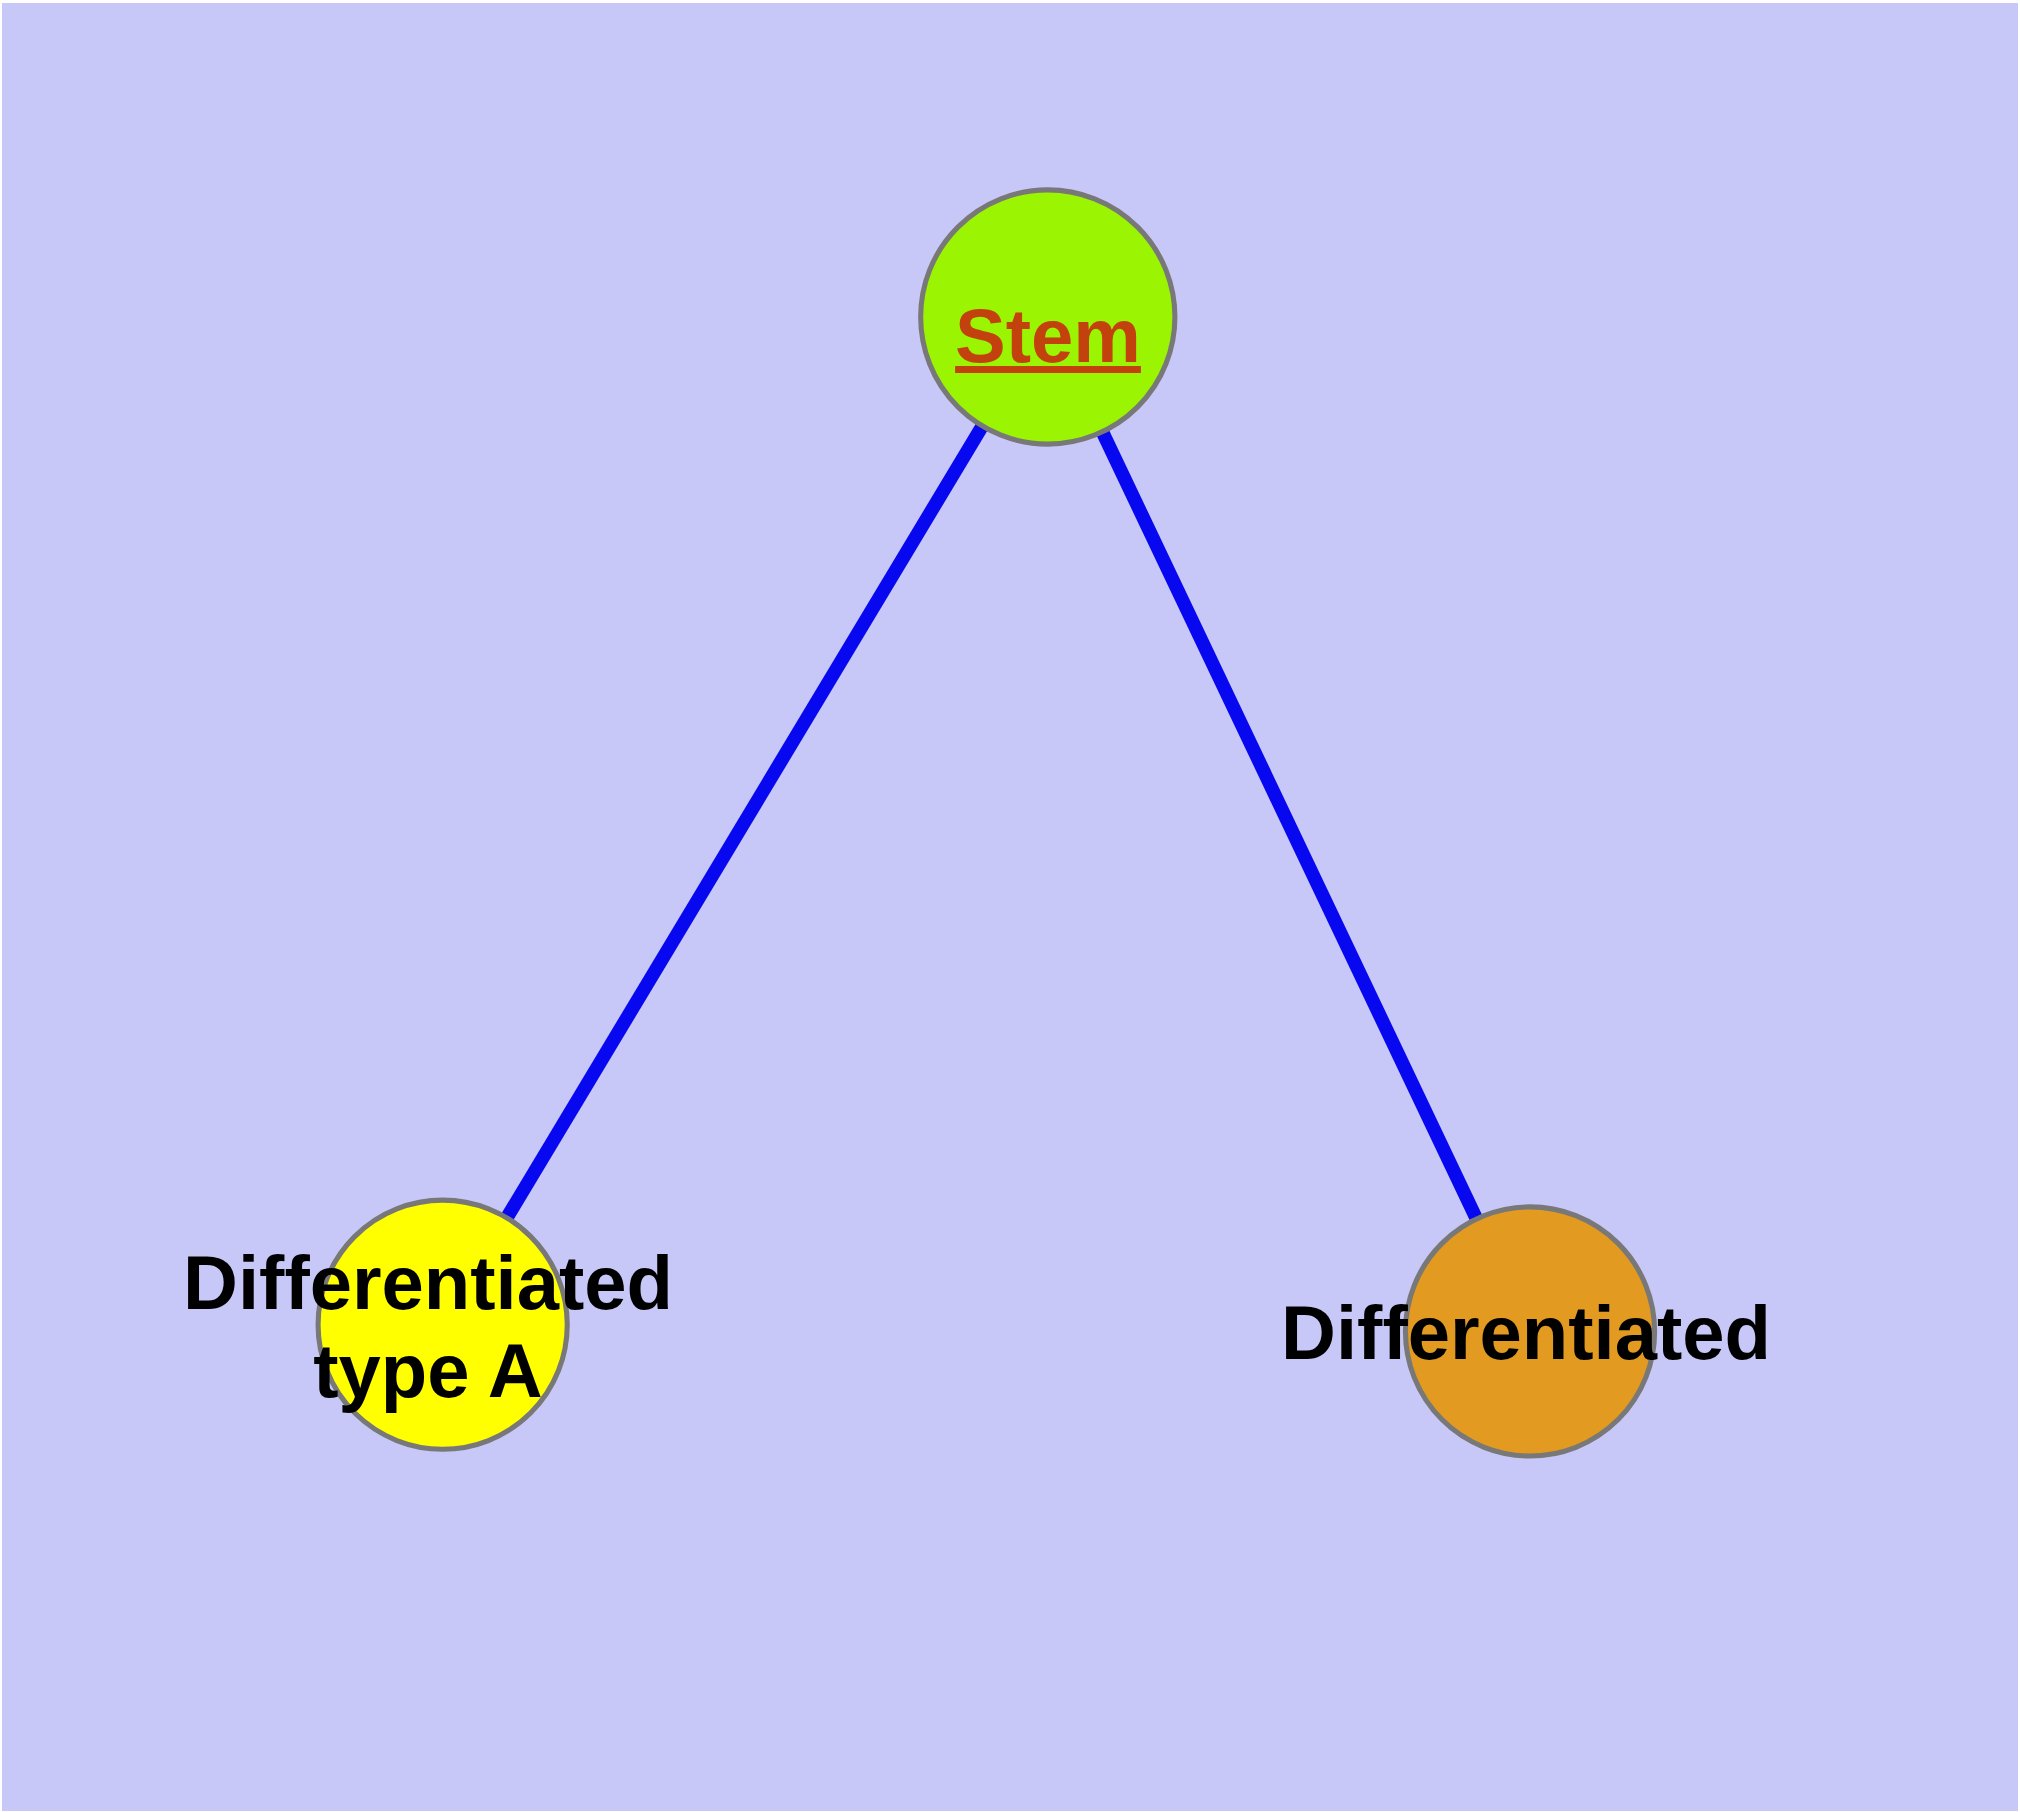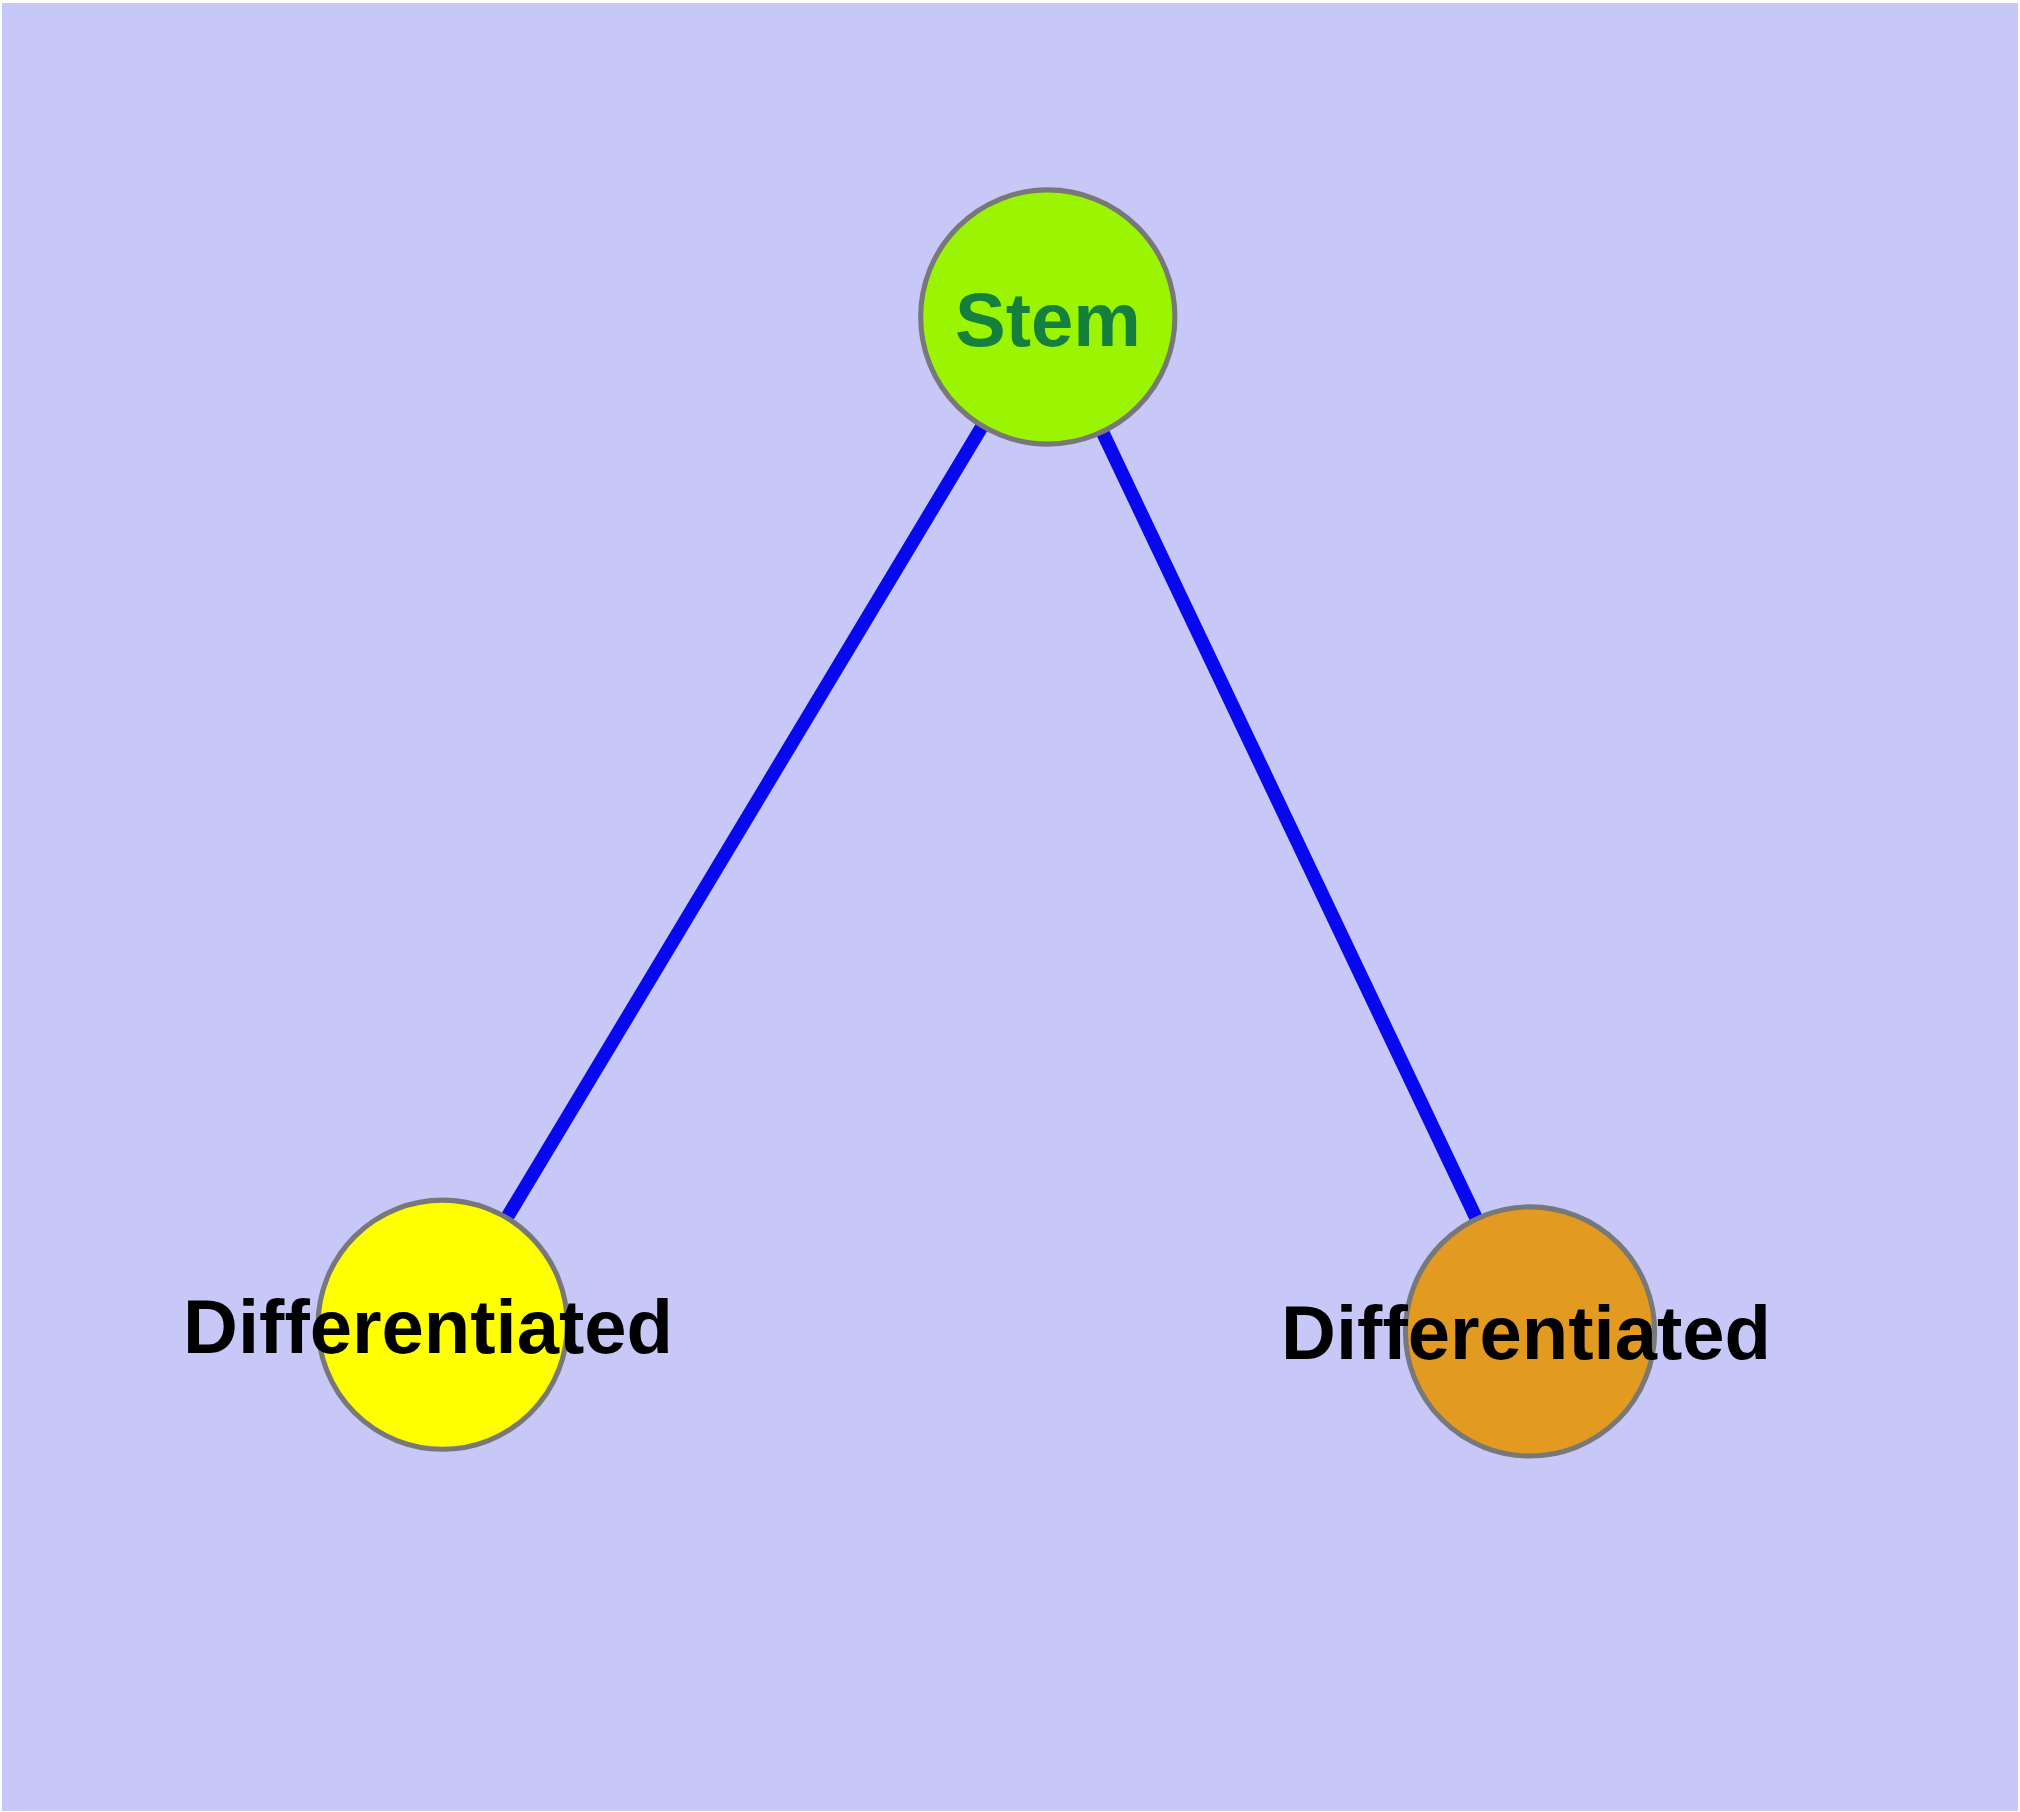--- a/index.html
+++ b/index.html
@@ -43,24 +43,25 @@
 <div class="plot-bg" style="background: rgb(200, 200, 248);"></div>
 
 <svg class="graph" viewBox="0 0 2384 2138" xmlns="http://www.w3.org/2000/svg">
   <line stroke-linecap="butt" x1="1236" y1="374" x2="522" y2="1563" stroke="#0808F0" stroke-width="16"></line>
   <line stroke-linecap="butt" x1="1236" y1="374" x2="1805" y2="1571" stroke="#0808F0" stroke-width="16"></line>
   <circle cx="1236" cy="374" r="150" fill="#9AF402" stroke="#787878" stroke-width="6"></circle>
   <circle cx="522" cy="1563" r="147" fill="#FFFF00" stroke="#787878" stroke-width="6"></circle>
   <circle cx="1805" cy="1571" r="147" fill="#E29A20" stroke="#787878" stroke-width="6"></circle>
 </svg>
 
-<div class="node-label" style="left: 1048px; top: 320px; color: #15803d;">
+<div class="node-label" style="left: 1048px; top: 336px; color: #c2410c; text-decoration: underline;">
   <div>Stem</div>
 </div>
 
 <div class="node-label" style="left: 428px; top: 1327px; color: rgb(0, 0, 0);">
   <div>Differentiated</div>
+  <div>type A</div>
 </div>
 
 <div class="node-label" style="left: 1526px; top: 1333px; color: rgb(0, 0, 0);">
   <div>Differentiated</div>
 </div>
 
 
 </body></html>

